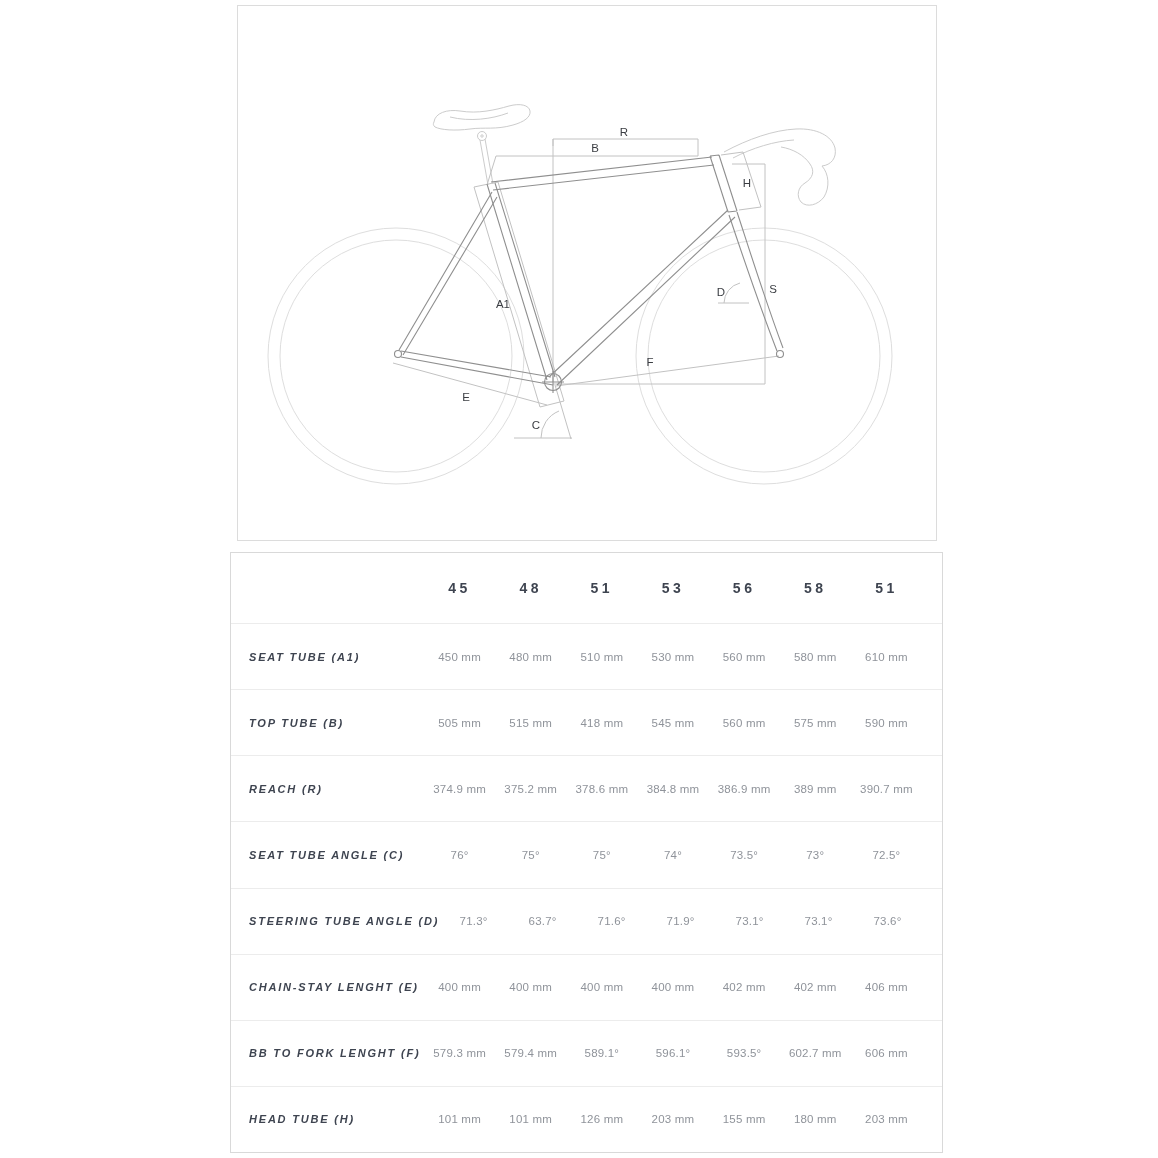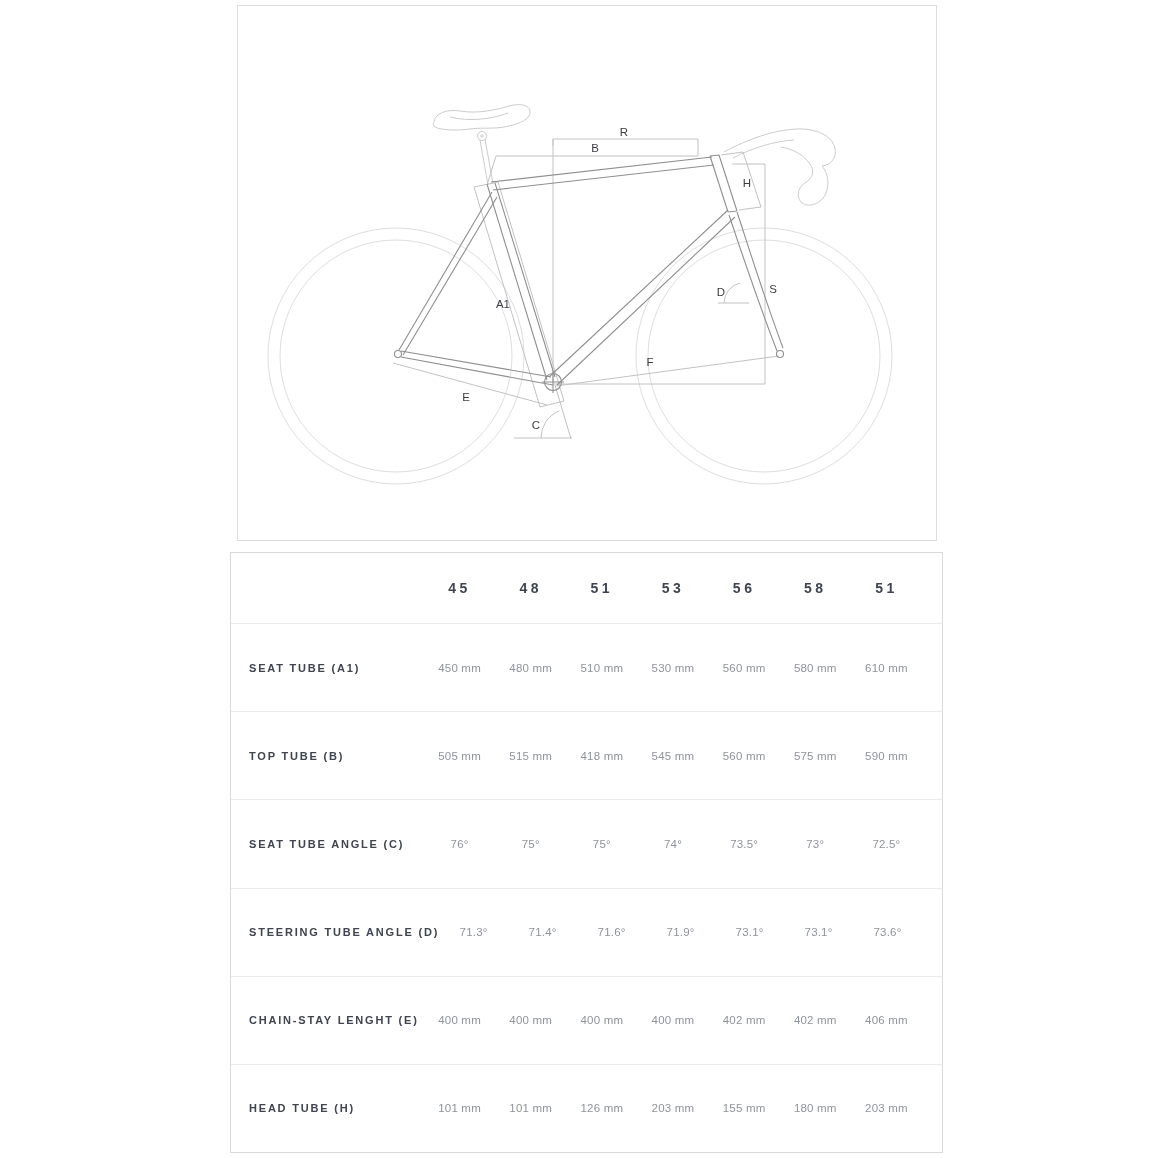--- a/index.html
+++ b/index.html
@@ -26,21 +26,21 @@
   .trow {
     display:flex; align-items:center; flex:1 1 auto;
     border-top:1px solid #ececec;
     padding-right:20px;
   }
   .trow.thead { border-top:none; flex:0 0 70px; }
   .cell { text-align:center; }
   .label-cell {
     flex:0 0 193px; text-align:left; padding-left:18px;
     font-size:11px; font-weight:bold; letter-spacing:1.8px;
-    color:#3e4450; white-space:nowrap;
+    color:#3e4450; white-space:nowrap;font-style:italic;
   }
   .size-cell {
     flex:1 1 0; font-size:14px; font-weight:bold; letter-spacing:3.5px;
     color:#3e4450;
   }
   .value-cell {
     flex:1 1 0; font-size:11.5px; color:#8f939a; letter-spacing:0.2px;
     white-space:nowrap;
   }
 </style>
@@ -170,48 +170,68 @@
         <div class="cell label-cell">TOP TUBE (B)</div>
         <div class="cell value-cell">505 mm</div>
         <div class="cell value-cell">515 mm</div>
         <div class="cell value-cell">418 mm</div>
         <div class="cell value-cell">545 mm</div>
         <div class="cell value-cell">560 mm</div>
         <div class="cell value-cell">575 mm</div>
         <div class="cell value-cell">590 mm</div>
       </div>
       <div class="trow">
+        <div class="cell label-cell">REACH (R)</div>
+        <div class="cell value-cell">374.9 mm</div>
+        <div class="cell value-cell">375.2 mm</div>
+        <div class="cell value-cell">378.6 mm</div>
+        <div class="cell value-cell">384.8 mm</div>
+        <div class="cell value-cell">386.9 mm</div>
+        <div class="cell value-cell">389 mm</div>
+        <div class="cell value-cell">390.7 mm</div>
+      </div>
+      <div class="trow">
         <div class="cell label-cell">SEAT TUBE ANGLE (C)</div>
         <div class="cell value-cell">76°</div>
         <div class="cell value-cell">75°</div>
         <div class="cell value-cell">75°</div>
         <div class="cell value-cell">74°</div>
         <div class="cell value-cell">73.5°</div>
         <div class="cell value-cell">73°</div>
         <div class="cell value-cell">72.5°</div>
       </div>
       <div class="trow">
         <div class="cell label-cell">STEERING TUBE ANGLE (D)</div>
         <div class="cell value-cell">71.3°</div>
-        <div class="cell value-cell">71.4°</div>
+        <div class="cell value-cell">63.7°</div>
         <div class="cell value-cell">71.6°</div>
         <div class="cell value-cell">71.9°</div>
         <div class="cell value-cell">73.1°</div>
         <div class="cell value-cell">73.1°</div>
         <div class="cell value-cell">73.6°</div>
       </div>
       <div class="trow">
         <div class="cell label-cell">CHAIN-STAY LENGHT (E)</div>
         <div class="cell value-cell">400 mm</div>
         <div class="cell value-cell">400 mm</div>
         <div class="cell value-cell">400 mm</div>
         <div class="cell value-cell">400 mm</div>
         <div class="cell value-cell">402 mm</div>
         <div class="cell value-cell">402 mm</div>
         <div class="cell value-cell">406 mm</div>
+      </div>
+      <div class="trow">
+        <div class="cell label-cell">BB TO FORK LENGHT (F)</div>
+        <div class="cell value-cell">579.3 mm</div>
+        <div class="cell value-cell">579.4 mm</div>
+        <div class="cell value-cell">589.1°</div>
+        <div class="cell value-cell">596.1°</div>
+        <div class="cell value-cell">593.5°</div>
+        <div class="cell value-cell">602.7 mm</div>
+        <div class="cell value-cell">606 mm</div>
       </div>
       <div class="trow">
         <div class="cell label-cell">HEAD TUBE (H)</div>
         <div class="cell value-cell">101 mm</div>
         <div class="cell value-cell">101 mm</div>
         <div class="cell value-cell">126 mm</div>
         <div class="cell value-cell">203 mm</div>
         <div class="cell value-cell">155 mm</div>
         <div class="cell value-cell">180 mm</div>
         <div class="cell value-cell">203 mm</div>

